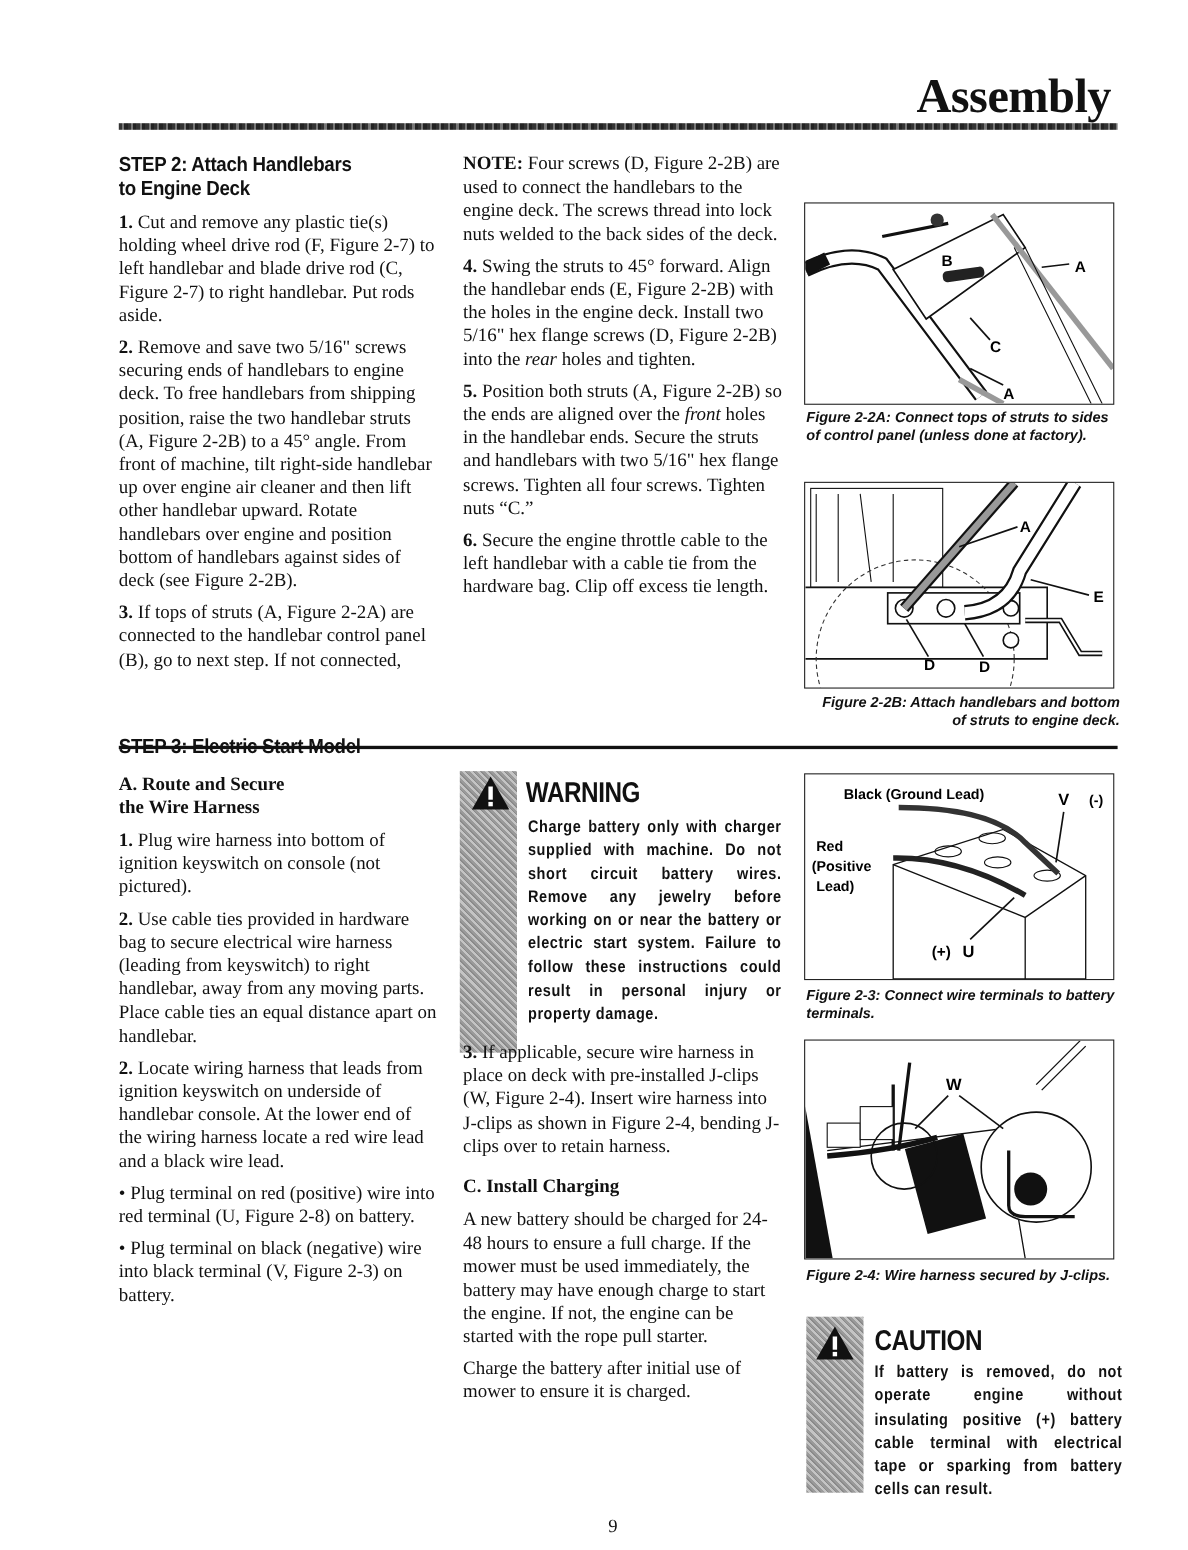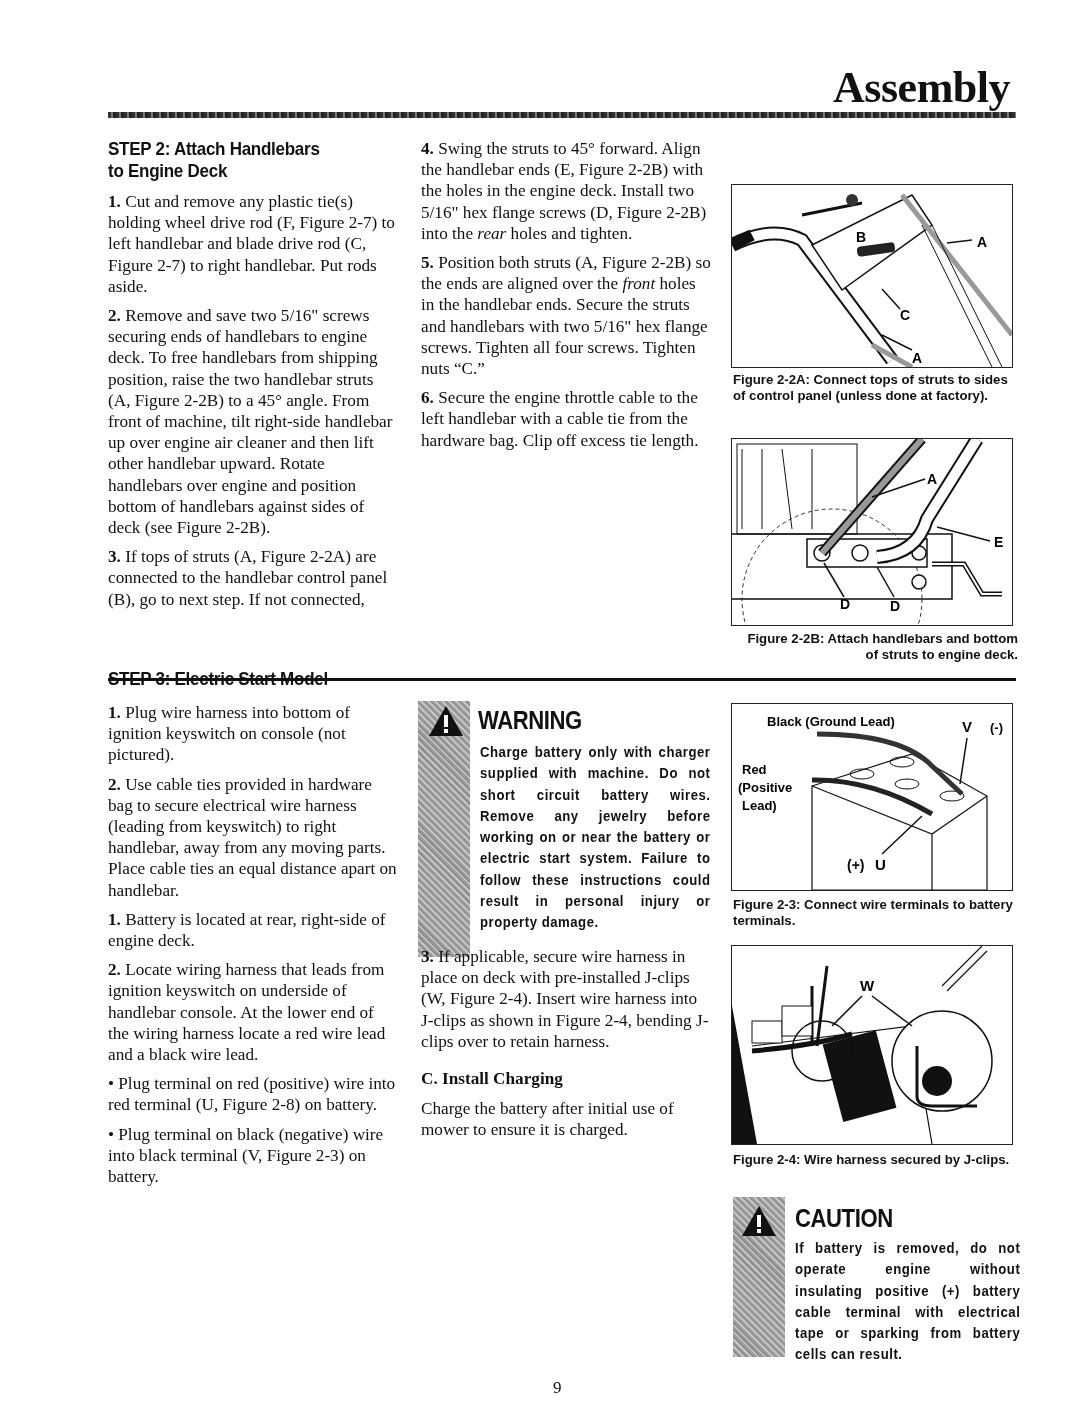--- a/index.html
+++ b/index.html
@@ -4,21 +4,21 @@
 <style>
   html, body { margin:0; padding:0; background:#ffffff; }
   body { width:1080px; height:1409px; position:relative; overflow:hidden; color:#111; font-family:"Liberation Serif", serif; }
   .page-title { position:absolute; right:70px; top:62px; font-family:"Liberation Serif", serif; font-size:44px; font-weight:bold; letter-spacing:-0.5px; }
   .header-rule { position:absolute; left:108px; top:112px; width:908px; height:6px; background:repeating-linear-gradient(90deg,#333 0 3px,#777 3px 5px,#222 5px 8px); }
   .col { position:absolute; font-size:17.2px; line-height:21.2px; }
   .col p { margin:0 0 8px 0; }
   .step-head { font-family:"Liberation Sans", sans-serif; font-weight:bold; font-size:18.5px; line-height:22px; margin:0 0 9px 0; letter-spacing:-0.3px; transform:scaleX(0.92); transform-origin:left; white-space:nowrap;}
   .sub-head { font-weight:bold; font-size:17.2px; line-height:21px; margin:0 0 9px 0; }
   .fig-box { position:absolute; border:1.5px solid #222; background:#fff; overflow:hidden; }
-  .caption { position:absolute; font-family:"Liberation Sans", sans-serif; font-weight:bold; font-size:13.2px; line-height:16px; }
+  .caption { position:absolute; font-family:"Liberation Sans", sans-serif; font-style:italic; font-weight:bold; font-size:13.2px; line-height:16px; }
   .divider { position:absolute; left:108px; top:678px; width:908px; height:3px; background:#111; }
   .alert { position:absolute; }
   .alert-stripe { position:absolute; left:0; top:0; background:repeating-linear-gradient(45deg,#9a9a9a 0 2px,#c4c4c4 2px 4px,#8a8a8a 4px 5px); }
   .alert-title { position:absolute; font-family:"Liberation Sans", sans-serif; font-weight:bold; font-size:26px; letter-spacing:-0.5px; transform:scaleX(0.85); transform-origin:left; }
   .alert-body { position:absolute; font-family:"Liberation Sans", sans-serif; font-weight:bold; font-size:15.3px; line-height:21.3px; letter-spacing:0.6px; text-align:justify; transform:scaleX(0.86); transform-origin:left; }
   .page-num { position:absolute; left:553px; top:1378px; font-size:17px; }
   svg text { font-family:"Liberation Sans", sans-serif; font-weight:bold; }
 </style>
 </head>
 <body>
@@ -30,20 +30,21 @@
   <div class="step-head">
     <div>STEP 2:  Attach Handlebars</div>
     <div>to Engine Deck</div>
   </div>
   <p><b>1.</b><span> Cut and remove any plastic tie(s) holding wheel drive rod (F, Figure 2-7) to left handlebar and blade drive rod (C, Figure 2-7) to right handlebar.  Put rods aside.</span></p>
   <p><b>2.</b><span>  Remove and save two 5/16" screws securing ends of handlebars to engine deck.  To free handlebars from shipping position, raise the two handlebar struts (A, Figure 2-2B) to a 45° angle.  From front of machine, tilt right-side handlebar up over engine air cleaner and then lift other handlebar upward.  Rotate handlebars over engine and position bottom of handlebars against sides of deck (see Figure 2-2B).</span></p>
   <p style="height:64px;overflow:hidden;"><b>3.</b><span>  If tops of struts (A, Figure 2-2A) are connected to the handlebar control panel (B), go to next step.  If not connected, remove nut “C” (Figure 2-2A) on both sides of control panel (B).  Place strut ends with small holes (flared side inward) on bolts.  Replace nuts loosely.</span></p>
 </div>
 
 <div class="col" style="left:421px; top:138px; width:290px;">
+  <p style="margin-top:0;"><b>NOTE:</b><span> Four screws (D, Figure 2-2B) are used to connect the handlebars to the engine deck.  The screws thread into lock nuts welded to the back sides of the deck.</span></p>
   <p><b>4.</b><span> Swing the struts to 45° forward. Align the handlebar ends (E, Figure 2-2B) with the holes in the engine deck.  Install two 5/16" hex flange screws (D, Figure 2-2B) into the </span><i>rear</i><span> holes and tighten.</span></p>
   <p><b>5.</b><span> Position both struts (A, Figure 2-2B) so the ends are aligned over the </span><i>front</i><span> holes in the handlebar ends. Secure the struts and handlebars with two 5/16" hex flange screws. Tighten all four screws.  Tighten nuts “C.”</span></p>
   <p><b>6.</b><span> Secure the engine throttle cable to the left handlebar with a cable tie from the hardware bag.  Clip off excess tie length.</span></p>
 </div>
 
 <div class="fig-box" style="left:731px; top:184px; width:280px; height:182px;">
   <svg width="280" height="182" viewBox="0 0 280 182">
     <path d="M0 60 Q40 40 70 55 L160 175" stroke="#111" stroke-width="14" fill="none"></path>
     <path d="M0 60 Q40 40 70 55 L160 175" stroke="#fff" stroke-width="10" fill="none"></path>
     <path d="M0 60 L20 50" stroke="#111" stroke-width="12"></path>
@@ -91,42 +92,46 @@
     <text x="158" y="172" font-size="14">D</text>
     <line x1="162" y1="158" x2="145" y2="128" stroke="#111" stroke-width="1.5"></line>
   </svg>
 </div>
 <div class="caption" style="left:733px; top:631px; width:285px;text-align:right;">Figure 2-2B:  Attach handlebars and bottom of struts to engine deck.</div>
 
 <div class="divider"></div>
 
 <div class="col" style="left:108px; top:668px; width:290px;">
   <div class="step-head" style="margin-bottom:12px;">STEP 3:  Electric Start Model</div>
+  <div class="sub-head">
+    <div>A.  Route and Secure</div>
+    <div>the Wire Harness</div>
+  </div>
   <p><b>1.</b><span>  Plug wire harness into bottom of ignition keyswitch on console (not pictured).</span></p>
   <p><b>2.</b><span>  Use cable ties provided in hardware bag to secure electrical wire harness (leading from keyswitch) to right handlebar, away from any moving parts.  Place cable ties an equal distance apart on handlebar.</span></p>
-  <p><b>1.</b><span>  Battery is located at rear, right-side of engine deck.</span></p>
   <p><b>2.</b><span>  Locate wiring harness that leads from ignition keyswitch on underside of handlebar console. At the lower end of the wiring harness locate a red wire lead and a black wire lead.</span></p>
   <p>• Plug terminal on red (positive) wire into red terminal (U, Figure 2-8) on battery.</p>
   <p>• Plug terminal on black (negative) wire into black terminal (V, Figure 2-3) on battery.</p>
 </div>
 
 <div class="alert" style="left:418px; top:701px; width:290px; height:256px;">
   <div class="alert-stripe" style="width:52px; height:256px;"></div>
   <svg style="position:absolute; left:10px; top:4px;" width="36" height="32" viewBox="0 0 36 32">
     <path d="M18 1 L35 31 L1 31 Z" fill="#111"></path>
     <rect x="16" y="10" width="4" height="12" fill="#fff"></rect>
     <rect x="16" y="24" width="4" height="4" fill="#fff"></rect>
   </svg>
   <div class="alert-title" style="left:60px; top:4px;">WARNING</div>
   <div class="alert-body" style="left:62px; top:40px; width:268px;">Charge battery only with charger supplied with machine. Do not short circuit battery wires. Remove any jewelry before working on or near the battery or electric start system. Failure to follow these instructions could result in personal injury or property damage.</div>
 </div>
 
 <div class="col" style="left:421px; top:946px; width:290px;">
   <p><b>3.</b><span> If applicable, secure wire harness in place on deck with pre-installed J-clips (W, Figure 2-4).  Insert wire harness into J-clips as shown in Figure 2-4, bending J-clips over to retain harness.</span></p>
   <div class="sub-head" style="margin-top:16px;">C. Install Charging</div>
+  <p>A new battery should be charged for 24-48 hours to ensure a full charge. If the mower must be used immediately, the battery may have enough charge to start the engine. If not, the engine can be started with the rope pull starter.</p>
   <p>Charge the battery after initial use of mower to ensure it is charged.</p>
 </div>
 
 <div class="fig-box" style="left:731px; top:703px; width:280px; height:186px;">
   <svg width="280" height="186" viewBox="0 0 280 186">
     <path d="M80 82 L180 50 L255 92 L255 186 L80 186 Z" fill="#fff" stroke="#111" stroke-width="1.2"></path>
     <path d="M80 82 L200 130 L255 92 M200 130 L200 186" stroke="#111" stroke-width="1.2" fill="none"></path>
     <ellipse cx="130" cy="70" rx="12" ry="5" fill="none" stroke="#111"></ellipse>
     <ellipse cx="170" cy="58" rx="12" ry="5" fill="none" stroke="#111"></ellipse>
     <ellipse cx="175" cy="80" rx="12" ry="5" fill="none" stroke="#111"></ellipse>

